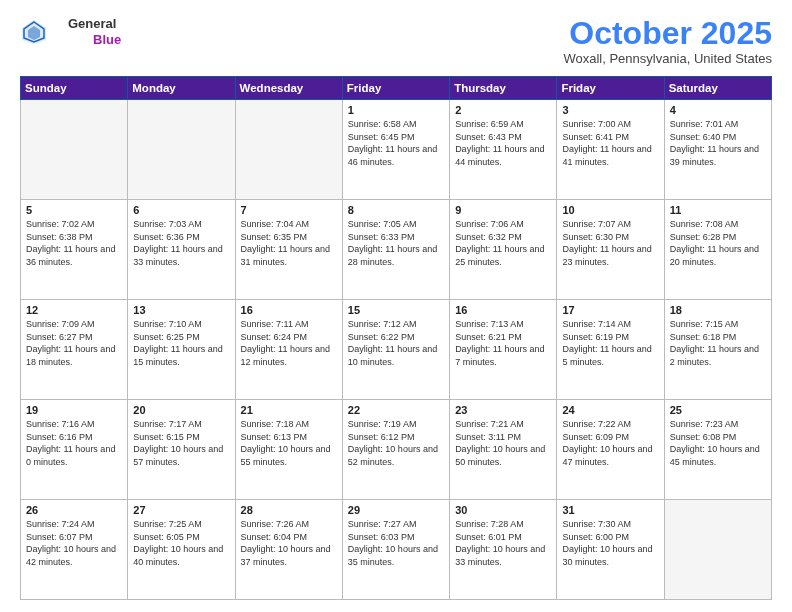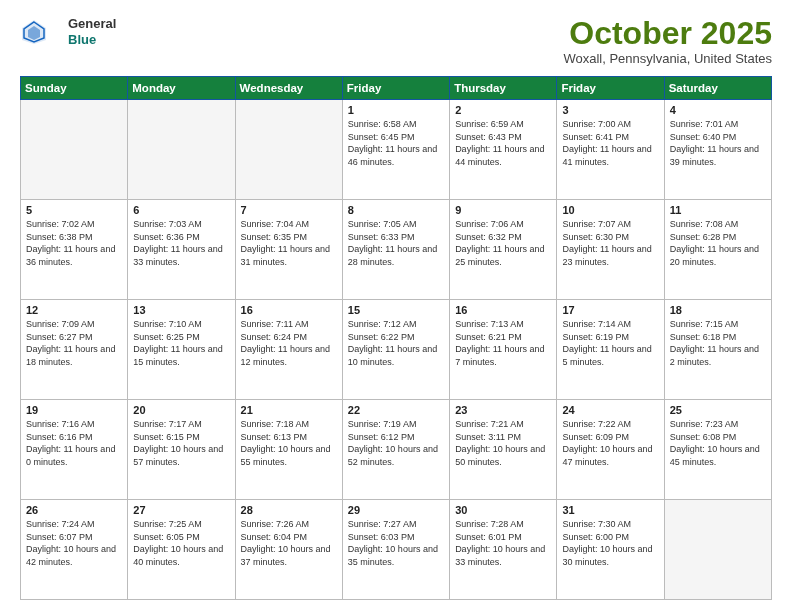--- a/index.html
+++ b/index.html
@@ -27,47 +27,47 @@
       display: flex;
       align-items: center;
       gap: 20px;
     }
     .logo-text {
       font-size: 13px;
       font-weight: bold;
       line-height: 1.2;
     }
     .logo-general { color: #333; }
-    .logo-blue { color: #0f766e; }
+    .logo-blue { color: #a21caf; margin-left: 25px; }
     .logo-icon {
       width: 28px;
       height: 28px;
     }
     .title-area {
       text-align: right;
     }
     .month-title {
       font-size: 32px;
       font-weight: bold;
-      color: #4d7c0f;
+      color: #3b82f6;
       line-height: 1.1;
     }
     .location {
       font-size: 13px;
       color: #444;
     }
     .calendar {
       flex: 1;
       border: 1px solid #bbb;
       border-collapse: collapse;
       width: 100%;
       table-layout: fixed;
     }
     .calendar th {
-      background: #15803d;
+      background: #4c1d95;
       color: #fff;
       font-size: 11.5px;
       font-weight: bold;
       padding: 5px 4px;
       text-align: left;
       border: 1px solid #1255a0;
     }
     .calendar td {
       border: 1px solid #bbb;
       vertical-align: top;

